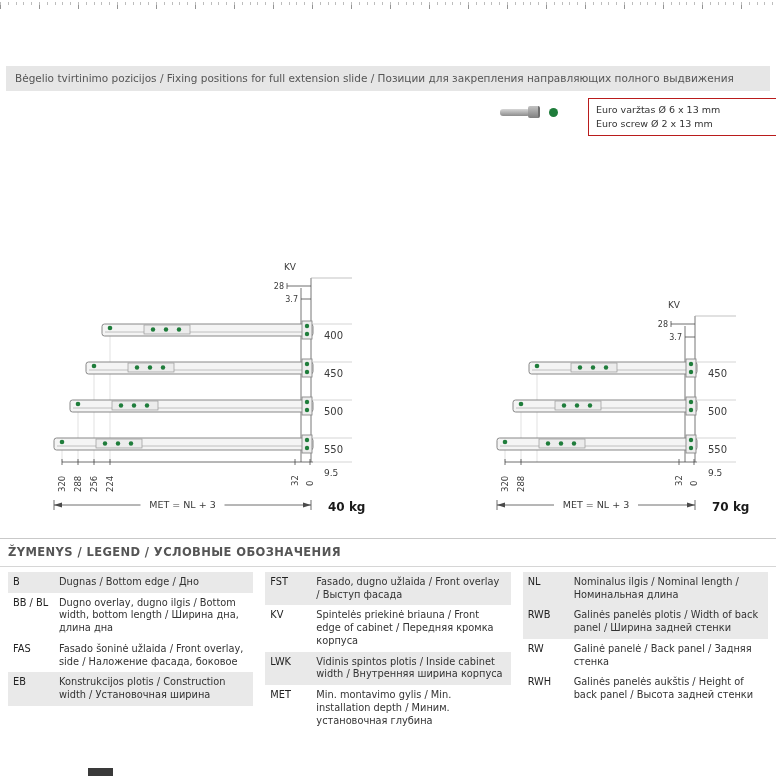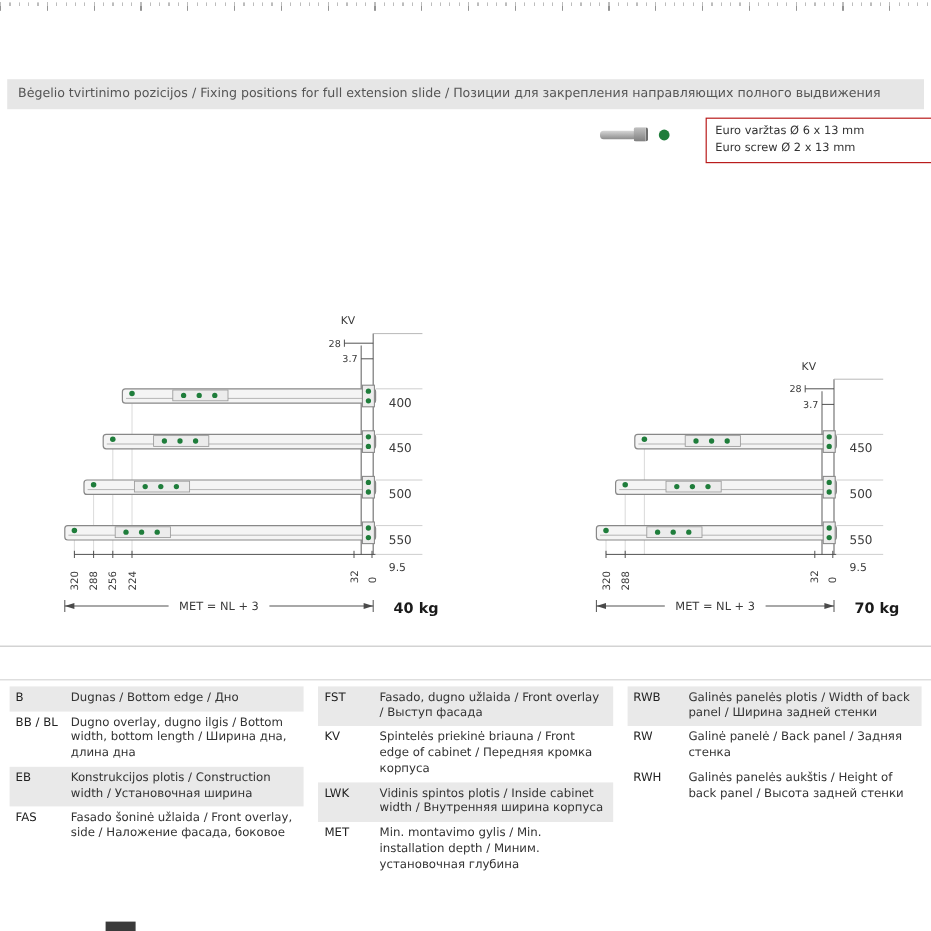--- a/index.html
+++ b/index.html
@@ -207,40 +207,41 @@
         <line x1="497" y1="255" x2="554" y2="255" stroke="#4a4a4a" stroke-width="0.8"></line>
         <line x1="638" y1="255" x2="695" y2="255" stroke="#4a4a4a" stroke-width="0.8"></line>
         <polygon points="497,255 505,252.4 505,257.6" fill="#4a4a4a"></polygon>
         <polygon points="695,255 687,252.4 687,257.6" fill="#4a4a4a"></polygon>
         <text x="596" y="258" fill="#3a3a3a" font-size="9.5" text-anchor="middle">MET = NL + 3</text>
         <text x="712" y="261" fill="#1a1a1a" font-size="12" text-anchor="start" font-weight="bold">70 kg</text>
       </g>
     </svg>
 
   <div class="legend-rule-top"></div>
+  <div class="legend-title">ŽYMENYS / LEGEND / УСЛОВНЫЕ ОБОЗНАЧЕНИЯ</div>
   <div class="legend-rule-bot"></div>
 
   <div class="legend-table">
     <div class="legend-col">
       <div class="lrow shade">
         <span class="term">B</span>
         <span class="desc">Dugnas / Bottom edge / Дно</span>
       </div>
       <div class="lrow">
         <span class="term">BB / BL</span>
         <span class="desc">Dugno overlay, dugno ilgis / Bottom width, bottom length / Ширина дна, длина дна</span>
       </div>
+      <div class="lrow">
+        <span class="term">FAS</span>
+        <span class="desc">Fasado šoninė užlaida / Front overlay, side / Наложение фасада, боковое</span>
+      </div>
       <div class="lrow shade">
         <span class="term">EB</span>
         <span class="desc">Konstrukcijos plotis / Construction width / Установочная ширина</span>
       </div>
-      <div class="lrow">
-        <span class="term">FAS</span>
-        <span class="desc">Fasado šoninė užlaida / Front overlay, side / Наложение фасада, боковое</span>
-      </div>
     </div>
     <div class="legend-col">
       <div class="lrow shade">
         <span class="term">FST</span>
         <span class="desc">Fasado, dugno užlaida / Front overlay / Выступ фасада</span>
       </div>
       <div class="lrow">
         <span class="term">KV</span>
         <span class="desc">Spintelės priekinė briauna / Front edge of cabinet / Передняя кромка корпуса</span>
       </div>
@@ -248,20 +249,24 @@
         <span class="term">LWK</span>
         <span class="desc">Vidinis spintos plotis / Inside cabinet width / Внутренняя ширина корпуса</span>
       </div>
       <div class="lrow">
         <span class="term">MET</span>
         <span class="desc">Min. montavimo gylis / Min. installation depth / Миним. установочная глубина</span>
       </div>
     </div>
     <div class="legend-col">
       <div class="lrow shade">
+        <span class="term">NL</span>
+        <span class="desc">Nominalus ilgis / Nominal length / Номинальная длина</span>
+      </div>
+      <div class="lrow shade">
         <span class="term">RWB</span>
         <span class="desc">Galinės panelės plotis / Width of back panel / Ширина задней стенки</span>
       </div>
       <div class="lrow">
         <span class="term">RW</span>
         <span class="desc">Galinė panelė / Back panel / Задняя стенка</span>
       </div>
       <div class="lrow">
         <span class="term">RWH</span>
         <span class="desc">Galinės panelės aukštis / Height of back panel / Высота задней стенки</span>

